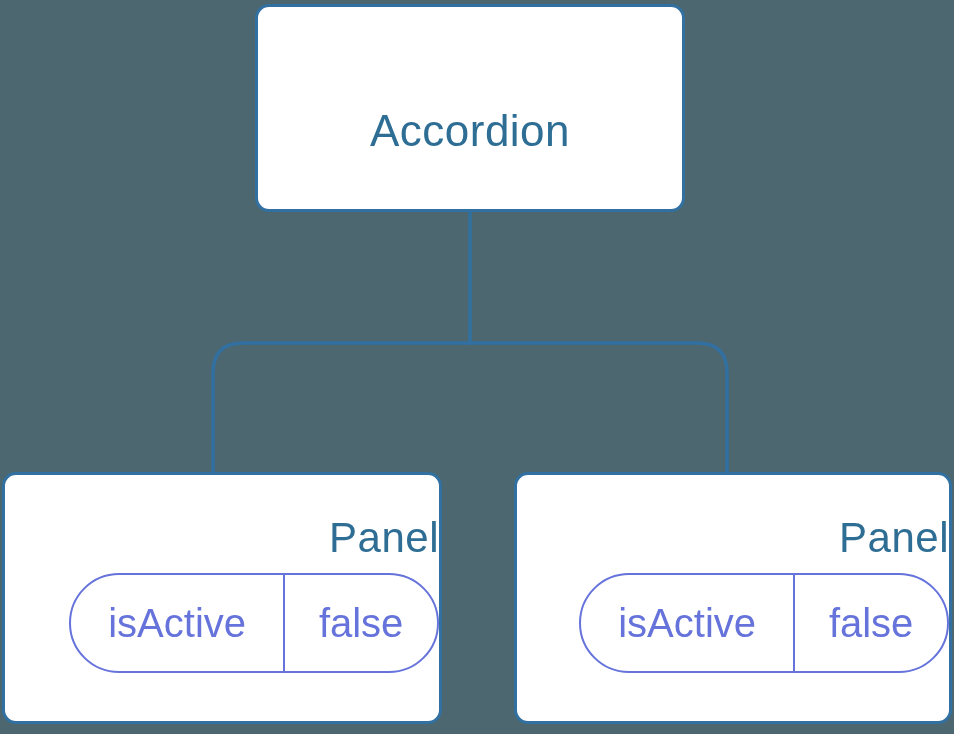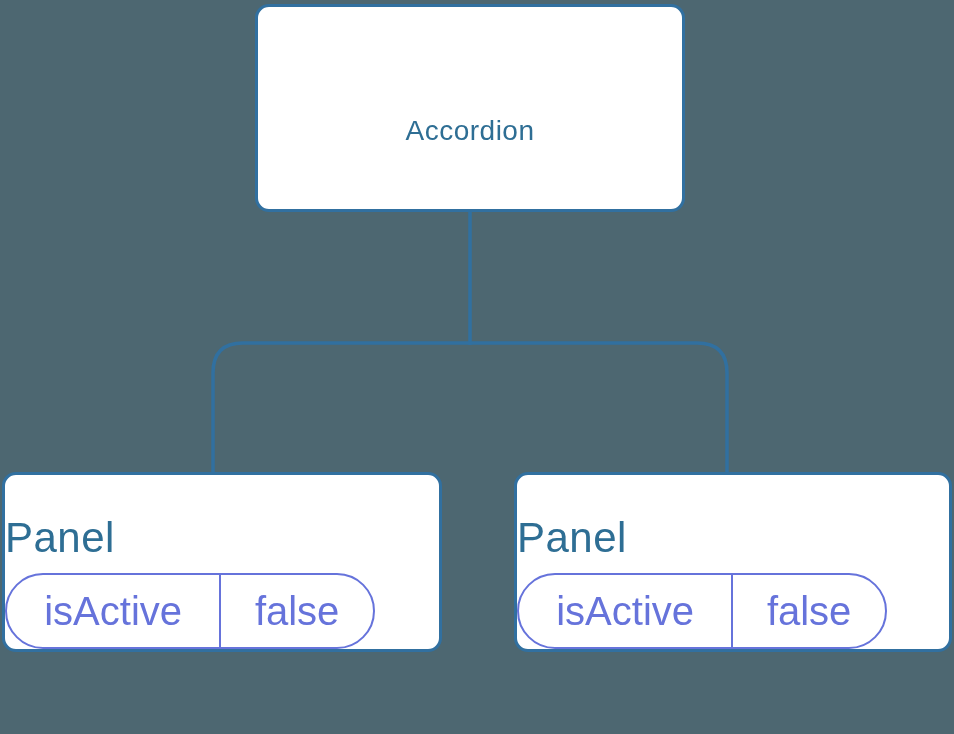--- a/index.html
+++ b/index.html
@@ -36,29 +36,29 @@
     background: var(--node_fill);
     border: 3px solid var(--node_border);
     border-radius: 14px;
   }
   .node-root {
     left: 255px; top: 4px;
     width: 430px; height: 208px;
     display: flex; align-items: center; justify-content: center;
   }
   .node-root .node-label {
-    font-size: 28px; font-weight: 500;
+    font-size: 44px; font-weight: 500;
     letter-spacing: 0.5px;
     color: var(--node_text);
     margin-top: 45px;
   }
   .node-panel {
     top: 472px;
-    width: 440px; height: 180px;
-    display: flex; flex-direction: column; align-items: flex-start;
+    width: 440px; height: 252px;
+    display: flex; flex-direction: column; align-items: flex-end;
   }
   .node-panel-left  { left: 2px; }
   .node-panel-right { left: 514px; width: 438px; }
   .node-panel .node-label {
     margin-top: 42px;
     font-size: 42px; font-weight: 500;
     letter-spacing: 0.5px;
     color: var(--node_text);
     line-height: 1;
   }

